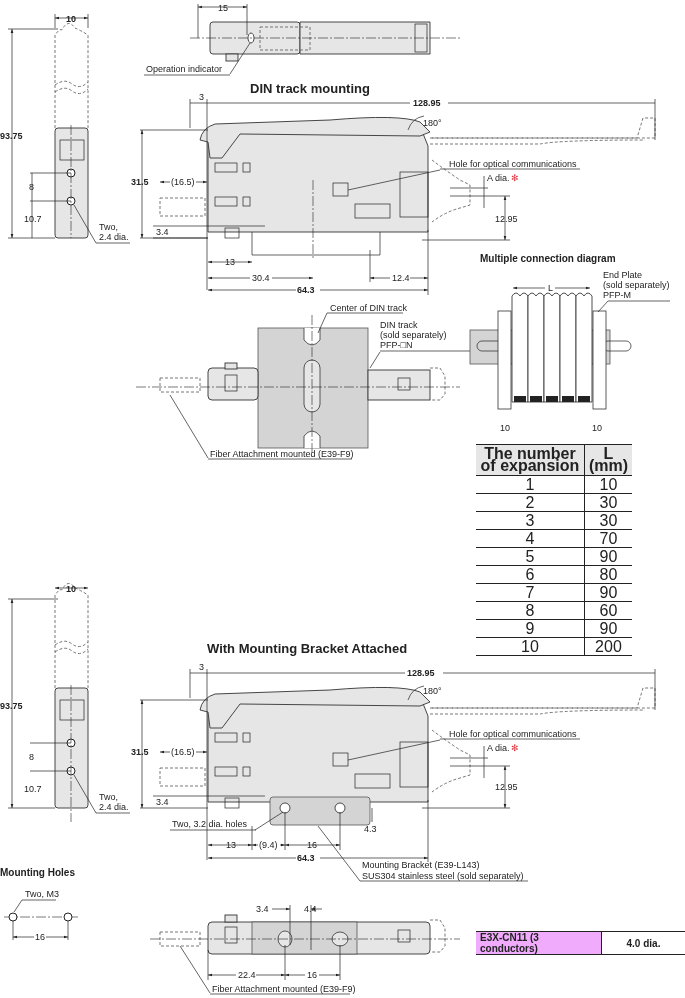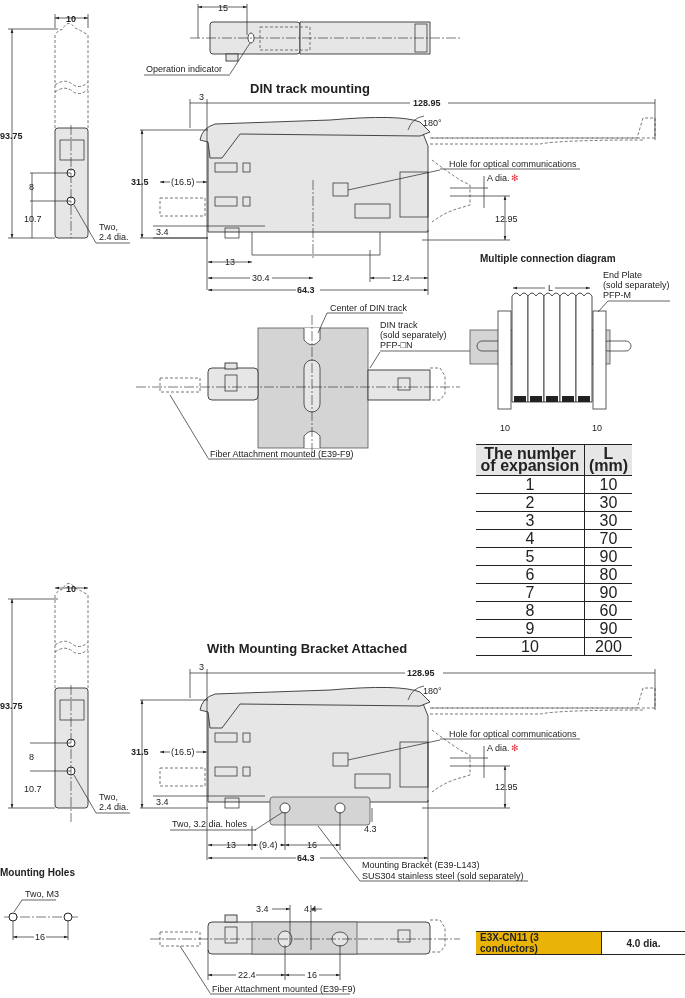--- a/index.html
+++ b/index.html
@@ -16,21 +16,21 @@
   .dash { stroke:#555; stroke-width:0.8; fill:none; stroke-dasharray:3 2; }
   .ctr { stroke:#222; stroke-width:0.6; fill:none; stroke-dasharray:10 2 2 2; }
   .gray { fill:#d4d4d4; stroke:#555; stroke-width:0.8; }
   table.exp { position:absolute; border-collapse:collapse; font-size:16px; }
   table.exp th { background:#e6e6e6; font-weight:bold; padding:3px 4px; border-bottom:1px solid #222; border-top:1px solid #222; text-align:center; line-height:12px; }
   table.exp td { text-align:center; border-bottom:1px solid #222; padding:0; height:17px; line-height:17px; }
   table.exp th:first-child, table.exp td:first-child { border-right:1px solid #222; }
   table.cable { position:absolute; border-collapse:collapse; font-size:10px; }
   table.cable td { border-bottom:1px solid #222; height:16px; padding:0 4px; }
   table.cable tr:first-child td { border-top:1px solid #222; }
-  table.cable td.k { background:#eab308; font-weight:bold; border-right:1px solid #222; width:118px; }
+  table.cable td.k { background:#f0abfc; font-weight:bold; border-right:1px solid #222; width:118px; }
   table.cable td.v { text-align:center; width:76px;font-weight:bold; }
   .cap { position:absolute; font-size:10px; }
 </style>
 </head>
 <body>
 
 <svg width="685" height="998" viewBox="0 0 685 998">
   <defs>
     <marker id="ar" viewBox="0 0 6 6" refX="6" refY="3" markerWidth="6" markerHeight="6" orient="auto-start-reverse">
       <path d="M0,1 L6,3 L0,5 z" fill="#222"></path>

